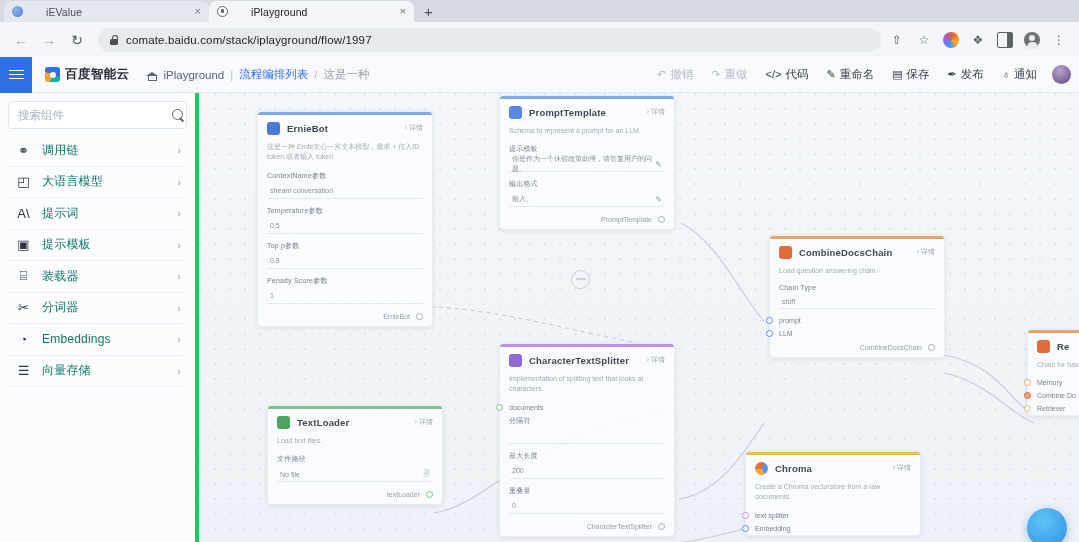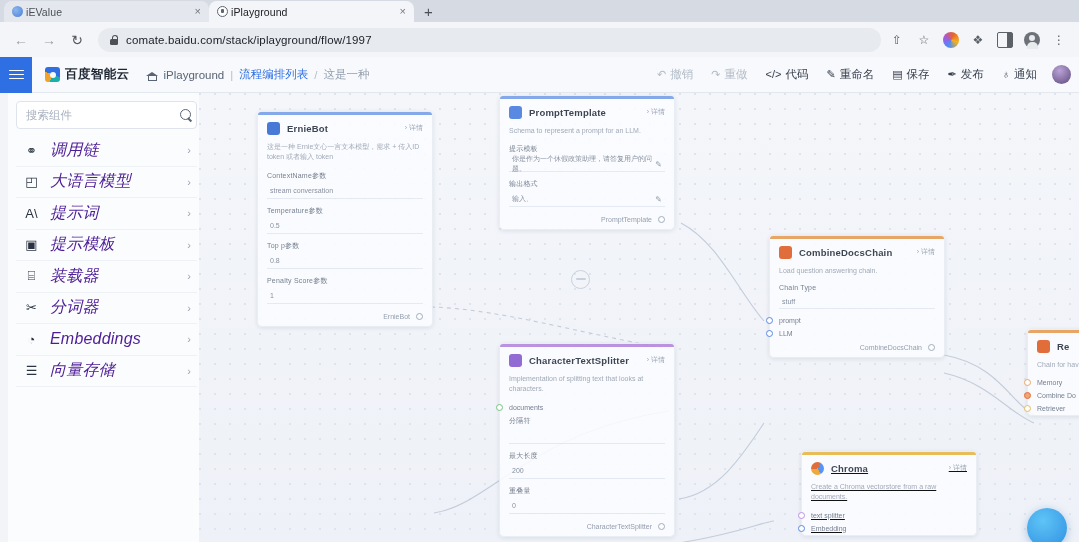--- a/index.html
+++ b/index.html
@@ -11,21 +11,21 @@
   }
   .screen { position:relative; width:1079px; height:542px; overflow:hidden; background:#f2f4f8; }
 
   
   .tabstrip {
     position:absolute; left:0; top:0; width:1079px; height:22px;
     background:#d6dbe3; display:flex; align-items:flex-end; padding-left:4px;
   }
   .tab {
     height:21px; width:205px; border-radius:8px 8px 0 0; display:flex; align-items:center;
-    padding:0 8px; gap:3px; font-size:10.5px; color:#3c4043; position:relative;
+    padding:0 8px; gap:23px; font-size:10.5px; color:#3c4043; position:relative;
   }
   .tab.inactive { background:#e4e8ee; color:#4a4f57; }
   .tab.active { background:#f3f5f9; color:#202124; }
   .tab-fav { width:11px; height:11px; border-radius:50%; flex:none; display:block; }
   .fav-ivalue { background:radial-gradient(circle at 35% 35%, #8ab6f0, #4a7fd4); }
   .fav-play   { background:#fff; border:1.5px solid #5b6673; position:relative; }
   .fav-play:after{ content:""; position:absolute; left:3px; top:2px; width:3px; height:4px; background:#5b6673; border-radius:1px;}
   .tab-title { flex:1; overflow:hidden; white-space:nowrap; text-overflow:ellipsis; letter-spacing:.1px;}
   .tab-x { font-size:11px; color:#5f6368; opacity:.85; line-height:1; }
   .tab-new { font-size:15px; color:#4a4f57; margin-left:10px; margin-bottom:2px; }
@@ -78,35 +78,35 @@
   .crumb-dim { color:#96a0af; }
   .hdr-tools { margin-left:auto; display:flex; align-items:center; gap:0; padding-right:8px; }
   .tool { display:flex; align-items:center; gap:4px; font-size:11.5px; color:#39414f; padding:0 9px; height:36px;}
   .tool.disabled { color:#b4bcc8; }
   .tool-ic { font-size:11px; line-height:1; }
   .avatar { width:19px; height:19px; border-radius:50%; margin-left:6px;
     background:radial-gradient(circle at 40% 30%, #b9a2d6, #5e4a7e); }
 
   
   .sidebar {
-    position:absolute; left:8px; top:93px; width:199px; height:449px;
-    background:#fbfcfe; border-right:2px solid #22c55e; padding:8px;
+    position:absolute; left:0; top:93px; width:199px; height:449px;
+    background:#fbfcfe; border-right:4px solid #22c55e; padding:8px;
   }
   .search-wrap { height:28px; border:1px solid #dfe4ec; border-radius:4px; display:flex;
     align-items:center; padding:0 9px; background:#fff; margin-bottom:6px;}
   .search-input { border:none; outline:none; flex:1; font-size:11.5px; color:#2a3240;
     font-family:inherit; background:transparent; }
   .search-input::placeholder { color:#a9b1bf; }
   .mag { width:13px; height:13px; position:relative; flex:none;}
   .mag:before{content:"";position:absolute;left:0;top:0;width:9px;height:9px;border:1.5px solid #5b6473;border-radius:50%;}
   .mag:after{content:"";position:absolute;left:8px;top:8.5px;width:5px;height:1.5px;background:#5b6473;transform:rotate(45deg);transform-origin:left;}
   .side-item { height:31.5px; display:flex; align-items:center; gap:10px; padding:0 6px 0 7px;
     border-bottom:1px solid #eef1f6; }
   .side-ic { width:17px; height:17px; flex:none; color:#2b3342; display:flex; align-items:center; justify-content:center; font-size:13px;}
-  .side-label { flex:1; font-size:16px; color:#4c1d95; letter-spacing:.2px;font-style:italic;}
+  .side-label { flex:1; font-size:12px; color:#0f766e; letter-spacing:.2px;}
   .side-chev { color:#9aa3b2; font-size:11px; }
 
   
   .canvas {
     position:absolute; left:199px; top:93px; width:880px; height:449px;
     background:
       radial-gradient(circle at 1px 1px, #dfe4ec 0.9px, transparent 1px) 0 0/15px 15px,
       linear-gradient(180deg,#f4f6fa,#eef1f7);
     overflow:hidden;
   }
@@ -420,22 +420,42 @@
       <div class="node-field">
         <div class="f-label">重叠量</div>
         <div class="f-box">0</div>
       </div>
       <div class="node-foot">
         <span>CharacterTextSplitter</span>
         <span class="foot-dot"></span>
       </div>
     </div>
 
-
-    <div class="node" style="left:602px; top:358px; width:176px;text-decoration:underline;">
+    <div class="node" style="left:68px; top:312px; width:176px;">
+      <div class="node-accent" style="background:#6fbf7a"></div>
+      <div class="node-head">
+        <span class="node-ic" style="background:#3f9d52"></span>
+        <span class="node-title">TextLoader</span>
+        <span class="node-badge">› 详情</span>
+      </div>
+      <div class="node-desc">Load text files.</div>
+      <div class="node-field">
+        <div class="f-label">文件路径</div>
+        <div class="f-box">
+          <span>No file</span>
+          <span class="ed">🗎</span>
+        </div>
+      </div>
+      <div class="node-foot">
+        <span>textLoader</span>
+        <span class="foot-dot" style="border-color:#6fbf7a;"></span>
+      </div>
+    </div>
+
+    <div class="node" style="left:546px; top:358px; width:176px;">
       <div class="node-accent" style="background:#e8b84a"></div>
       <div class="node-head">
         <span class="node-ic" style="background:conic-gradient(from 30deg,#4b8df8 0 33%,#f0a32a 0 66%,#e0622c 0);border-radius:50%;"></span>
         <span class="node-title">Chroma</span>
         <span class="node-badge">› 详情</span>
       </div>
       <div class="node-desc">Create a Chroma vectorstore from a raw documents.</div>
       <div class="node-port" style="position:relative;">
         <span class="port-dot l" style="border:1.5px solid #b58ae0;"></span>
         <span>text splitter</span>

